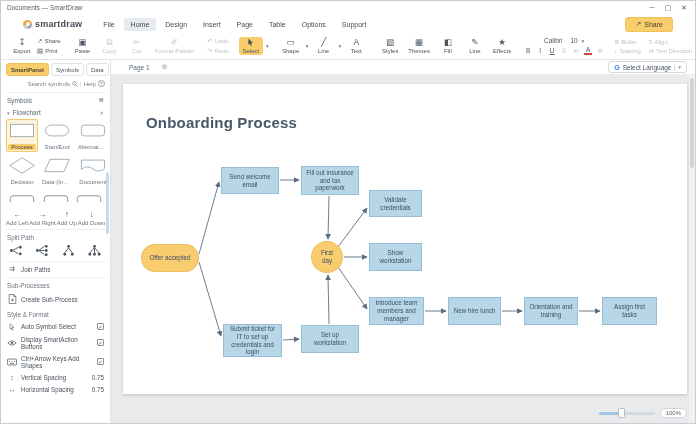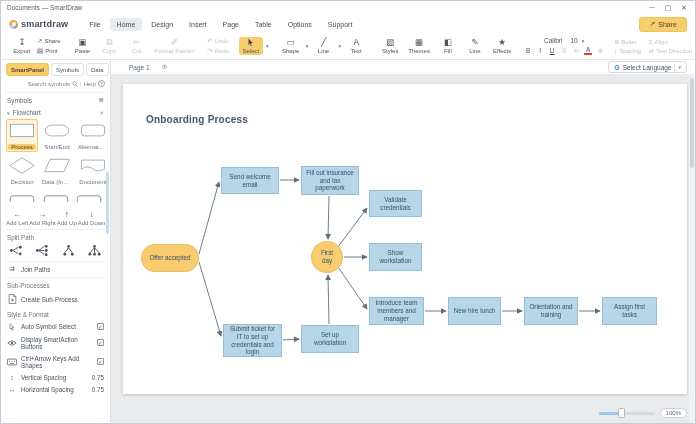--- a/index.html
+++ b/index.html
@@ -7,21 +7,21 @@
   *{box-sizing:border-box;}
   .app{position:relative;width:696px;height:424px;border:1px solid #c9ccd1;display:flex;flex-direction:column;background:#fff;}
 
   
   .titlebar{height:13px;display:flex;align-items:center;padding:0 6px;font-size:6.5px;color:#5a6068;flex:0 0 auto;}
   .titlebar .t{flex:1;}
   .win-controls{display:flex;gap:10px;font-size:7px;color:#5a6068;padding-right:2px;}
   .win-controls span{cursor:default;}
 
   
-  .menubar{height:20px;display:flex;align-items:center;padding:0 8px;flex:0 0 auto;}
+  .menubar{height:20px;display:flex;align-items:center;padding:0 22px;flex:0 0 auto;}
   .logo{display:flex;align-items:center;gap:3px;margin-right:14px;}
   .logo-icon{width:9px;height:9px;border-radius:50%;
     background:conic-gradient(#f2a63b 0 90deg,#9aa1a8 90deg 180deg,#c7ccd1 180deg 270deg,#f2a63b 270deg 360deg);position:relative;}
   .logo-icon::after{content:"";position:absolute;left:2.5px;top:2.5px;width:4px;height:4px;border-radius:50%;background:#fff;}
   .logo-text{font-size:9px;font-weight:bold;color:#454c57;letter-spacing:.2px;}
   .menu-items{display:flex;gap:2px;font-size:7px;}
   .menu-item{padding:3px 7px;border-radius:3px;cursor:pointer;color:#454c57;}
   .menu-item.active{background:#e7eaee;}
   .share-btn{margin-left:auto;display:flex;align-items:center;gap:3px;background:#f8ce6d;border:1px solid #eec15a;
     border-radius:3px;font-size:7px;padding:2.5px 9px;color:#4c4433;font-family:inherit;cursor:pointer;}
@@ -102,21 +102,21 @@
   .pagebar{height:14px;display:flex;align-items:center;gap:8px;padding:0 8px 0 14px;font-size:6.5px;color:#5a6570;flex:0 0 auto;}
   .page-tab{cursor:pointer;padding:1px 4px;}
   .addpage{color:#9aa4ae;font-size:7px;cursor:pointer;}
   .lang-btn{margin-left:auto;display:flex;align-items:center;gap:3px;background:#fff;border:1px solid #d6dade;border-radius:3px;
     font-size:6.5px;color:#4a5560;padding:1.5px 5px;font-family:inherit;cursor:pointer;}
   .lang-btn .g{color:#4285f4;font-weight:bold;font-size:7px;}
   .lang-btn .lb-sep{width:1px;height:7px;background:#d6dade;}
   .lang-btn .caret{font-size:5px;color:#7a848e;}
   .canvas{flex:1;position:relative;background:#e8eaec;min-height:0;}
   .page{position:absolute;left:12px;top:10px;width:564px;height:310px;background:#fff;box-shadow:0 1px 3px rgba(0,0,0,.18);}
-  .doc-title{position:absolute;left:23px;top:30px;font-size:10px;font-weight:bold;color:#46586b;letter-spacing:.2px;}
+  .doc-title{position:absolute;left:23px;top:30px;font-size:15px;font-weight:bold;color:#46586b;letter-spacing:.2px;}
   #edge-layer{position:absolute;left:0;top:0;width:564px;height:310px;}
   .node{position:absolute;display:flex;align-items:center;justify-content:center;text-align:center;
     font-size:6.3px;line-height:1.25;color:#3a5064;padding:1px 3px;cursor:pointer;}
   .node.blue{background:#b7d7e9;border:1px solid rgba(128,168,198,.55);}
   .node.orange{background:#f9cc70;border:1px solid rgba(226,178,90,.6);}
   .node.stadium{border-radius:14px;}
   .node.circle{border-radius:50%;}
   .zoomctl{position:absolute;right:8px;bottom:5px;display:flex;align-items:center;gap:5px;}
   .z-track{position:relative;width:56px;height:3px;background:#d6d9dd;border-radius:2px;cursor:pointer;}
   .z-fill{position:absolute;left:0;top:0;height:3px;width:38%;background:#9fc6e8;border-radius:2px;}

